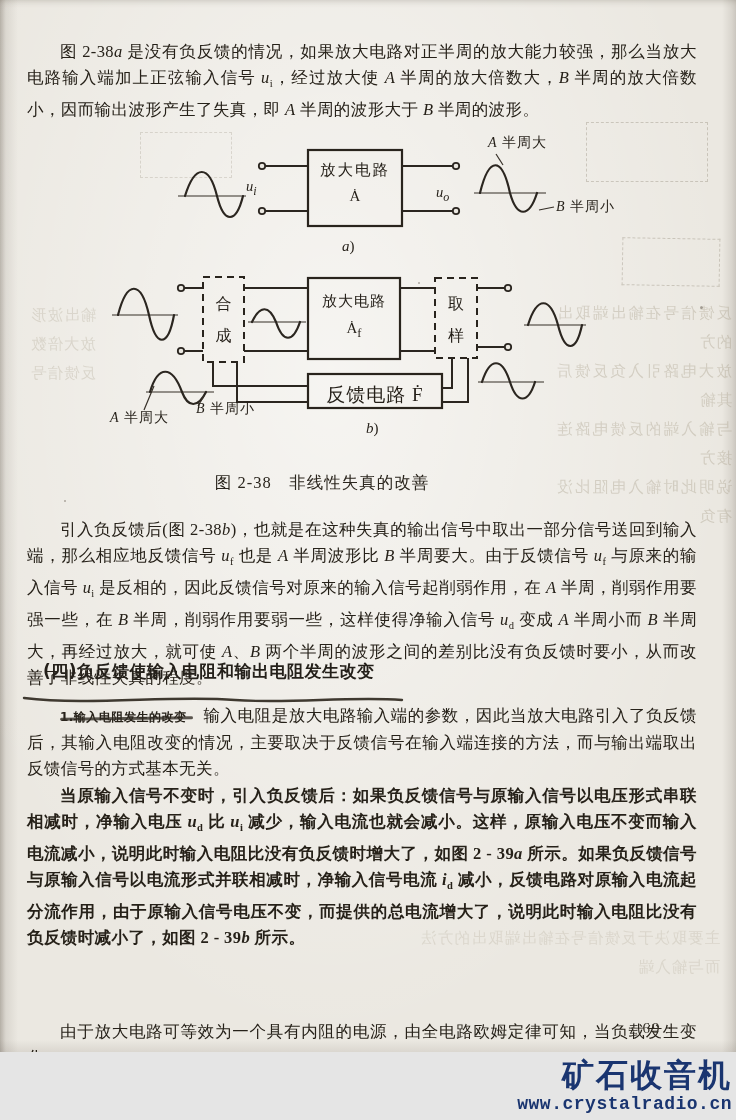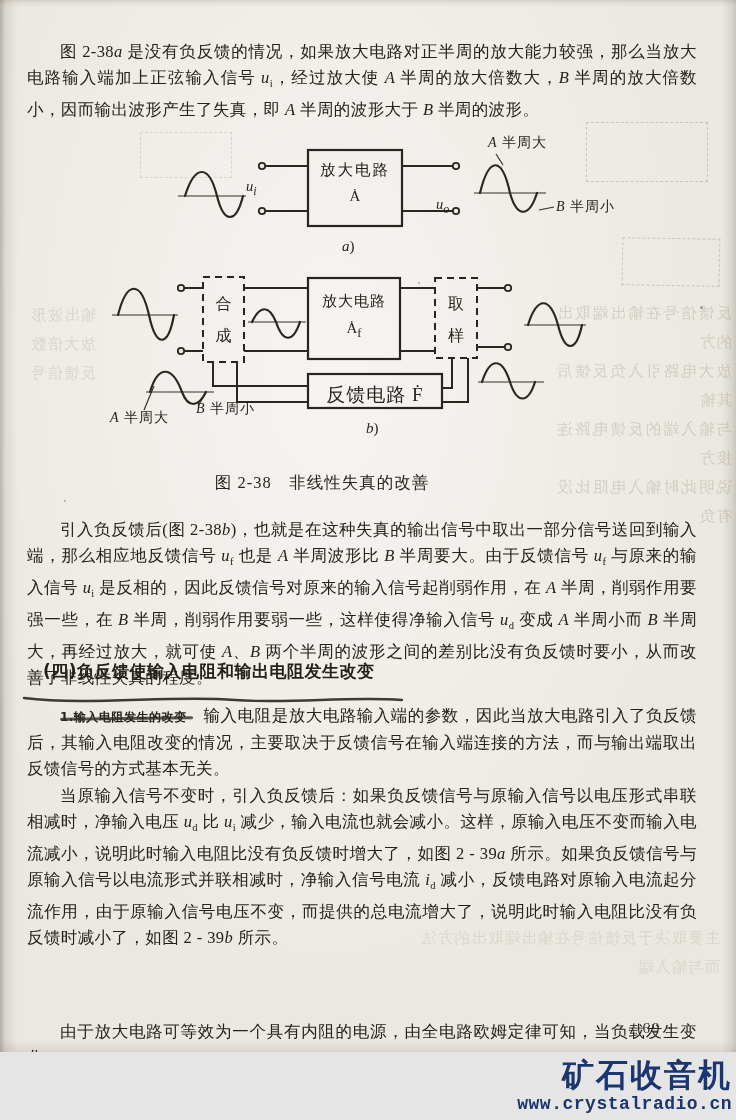--- a/index.html
+++ b/index.html
@@ -138,21 +138,21 @@
       <path class="wave" d="M370,75 C379,38 392,38 400,75 C407,100 419,100 427,75"></path>
       <path class="leader" d="M386,36 L393,47"></path>
       <path class="leader" d="M429,92 L444,89"></path>
     </g>
   </svg>
   <div class="fig-label box-label" style="left:308px;top:160px;width:94px;">
     <span>放大电路</span>
     <span class="sym">Ȧ</span>
   </div>
   <div class="fig-label sig-label" style="left:246px;top:178px;"><i>u</i><sub>i</sub></div>
-  <div class="fig-label sig-label" style="left:436px;top:196px;"><i>u</i><sub>o</sub></div>
+  <div class="fig-label sig-label" style="left:436px;top:184px;"><i>u</i><sub>o</sub></div>
   <div class="fig-label wave-label" style="left:488px;top:134px;"><i>A</i> 半周大</div>
   <div class="fig-label wave-label" style="left:556px;top:198px;"><i>B</i> 半周小</div>
   <div class="fig-label sub-label" style="left:342px;top:238px;"><i>a</i>)</div>
 
   <svg class="fig-svg" style="left:100px;top:258px;" width="636" height="196" viewBox="0 0 636 196">
     <g>
       <path class="thin" d="M12,57 H78"></path>
       <path class="wave" d="M18,57 C27,22 41,22 49,57 C56,90 68,90 74,57"></path>
     </g>
     <g>
@@ -212,21 +212,21 @@
   <div class="caption">图 2-38　非线性失真的改善</div>
 
   <p class="para indent" style="top:500px;">引入负反馈后(图 2-38<i>b</i>)，也就是在这种失真的输出信号中取出一部分信号送回到输入端，那么相应地反馈信号 <i>u</i><sub>f</sub> 也是 <i>A</i> 半周波形比 <i>B</i> 半周要大。由于反馈信号 <i>u</i><sub>f</sub> 与原来的输入信号 <i>u</i><sub>i</sub> 是反相的，因此反馈信号对原来的输入信号起削弱作用，在 <i>A</i> 半周，削弱作用要强一些，在 <i>B</i> 半周，削弱作用要弱一些，这样使得净输入信号 <i>u</i><sub>d</sub> 变成 <i>A</i> 半周小而 <i>B</i> 半周大，再经过放大，就可使 <i>A</i>、<i>B</i> 两个半周的波形之间的差别比没有负反馈时要小，从而改善了非线性失真的程度。</p>
 
   <h4 class="section-heading" style="top:660px;margin:0;">(四)负反馈使输入电阻和输出电阻发生改变</h4>
   <svg class="underline-svg" viewBox="0 0 390 18">
     <path d="M4,6 C70,14 150,3 215,8 C270,12 330,4 382,8" stroke="#3f3930" stroke-width="2.4" fill="none" stroke-linecap="round"></path>
   </svg>
 
   <p class="para indent" style="top:686px;"><b>1.<span class="pen-strike">输入电阻发生的改变</span></b>　输入电阻是放大电路输入端的参数，因此当放大电路引入了负反馈后，其输入电阻改变的情况，主要取决于反馈信号在输入端连接的方法，而与输出端取出反馈信号的方式基本无关。</p>
-  <p class="para indent" style="top:766px;">当原输入信号不变时，引入负反馈后：如果负反馈信号与原输入信号以电压形式串联相减时，净输入电压 <i>u</i><sub>d</sub> 比 <i>u</i><sub>i</sub> 减少，输入电流也就会减小。这样，原输入电压不变而输入电流减小，说明此时输入电阻比没有负反馈时增大了，如图 2 - 39<i>a</i> 所示。如果负反馈信号与原输入信号以电流形式并联相减时，净输入信号电流 <i>i</i><sub>d</sub> 减小，反馈电路对原输入电流起分流作用，由于原输入信号电压不变，而提供的总电流增大了，说明此时输入电阻比没有负反馈时减小了，如图 2 - 39<i>b</i> 所示。</p>
+  <p class="para indent" style="top:766px;font-weight:bold;">当原输入信号不变时，引入负反馈后：如果负反馈信号与原输入信号以电压形式串联相减时，净输入电压 <i>u</i><sub>d</sub> 比 <i>u</i><sub>i</sub> 减少，输入电流也就会减小。这样，原输入电压不变而输入电流减小，说明此时输入电阻比没有负反馈时增大了，如图 2 - 39<i>a</i> 所示。如果负反馈信号与原输入信号以电流形式并联相减时，净输入信号电流 <i>i</i><sub>d</sub> 减小，反馈电路对原输入电流起分流作用，由于原输入信号电压不变，而提供的总电流增大了，说明此时输入电阻比没有负反馈时减小了，如图 2 - 39<i>b</i> 所示。</p>
   <p class="para indent" style="top:1002px;">由于放大电路可等效为一个具有内阻的电源，由全电路欧姆定律可知，当负载发生变化</p>
 
   <div class="page-number">· 69 ·</div>
 </div>
 
 <div class="footer">
   <div class="site-name">矿石收音机</div>
   <div class="site-url">www.crystalradio.cn</div>
 </div>
 

